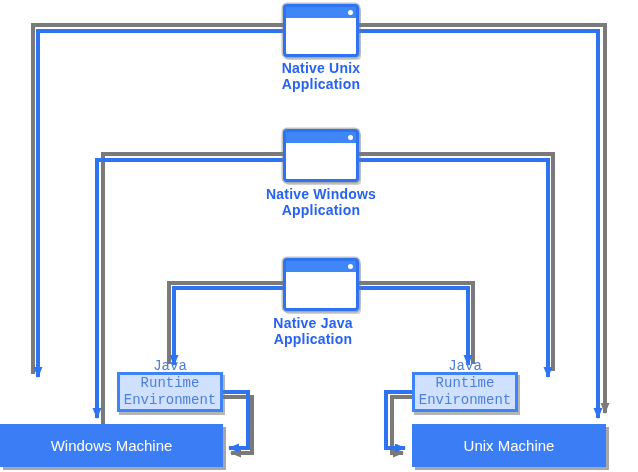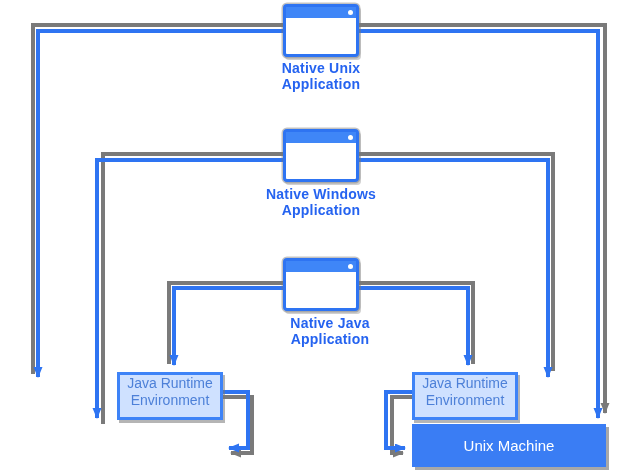--- a/index.html
+++ b/index.html
@@ -18,24 +18,24 @@
 
   
   .appwin{width:76px;height:53px;background:#ffffff;border:3px solid var(--window_border);
           border-radius:4px;box-shadow:0 0 0 1.5px rgba(120,120,120,.45),2px 3px 0 rgba(120,120,120,.35);}
   .titlebar{position:relative;height:11px;background:var(--titlebar_blue);}
   .dot{position:absolute;right:3px;top:3px;width:5px;height:5px;border-radius:50%;background:#ffffff;}
 
   .caption{width:130px;text-align:center;color:var(--caption_text);
            font-size:14px;line-height:16px;font-weight:bold;letter-spacing:.2px;}
 
-  .jre{width:106px;height:48px;background:var(--jre_fill);border:3px solid var(--jre_border);
+  .jre{width:106px;height:40px;background:var(--jre_fill);border:3px solid var(--jre_border);
        color:var(--jre_text);font-size:14px;line-height:17px;text-align:center;
-       display:flex;align-items:flex-start;justify-content:center;
-       box-shadow:2px 3px 0 rgba(120,120,120,.55);}
+       display:flex;align-items:flex-end;justify-content:center;
+       box-shadow:2px 3px 0 rgba(120,120,120,.55);font-family:Liberation Mono, monospace;}
   .jre .lbl{width:100px;}
 
   .machine{height:43px;background:var(--machine_fill);color:var(--machine_text);
            font-size:15px;display:flex;align-items:center;justify-content:center;
            box-shadow:3px 3px 0 rgba(110,110,110,.6);}
 
   svg .c-gray{stroke:var(--line_gray);stroke-width:4;fill:none;}
   svg .c-blue{stroke:var(--line_blue);stroke-width:4;fill:none;}
   #arrowBlue path{fill:var(--line_blue);}
   #arrowGray path{fill:var(--line_gray);}
@@ -85,26 +85,29 @@
     </div>
   </div>
   <div class="node appwin" style="left:283px;top:258px;">
     <div class="titlebar">
       <span class="dot"></span>
     </div>
   </div>
 
   <div class="node caption" style="left:256px;top:60px;">Native Unix Application</div>
   <div class="node caption" style="left:256px;top:186px;">Native Windows Application</div>
-  <div class="node caption" style="left:265px;top:315px;">Native Java Application</div>
+  <div class="node caption" style="left:248px;top:315px;">Native Java Application</div>
 
   <div class="node jre" style="left:117px;top:372px;">
     <div class="lbl">Java Runtime Environment</div>
   </div>
   <div class="node jre" style="left:412px;top:372px;">
     <div class="lbl">Java Runtime Environment</div>
   </div>
 
+  <div class="node machine" style="left:0;top:424px;width:223px;">
+    <span>Windows Machine</span>
+  </div>
   <div class="node machine" style="left:412px;top:424px;width:194px;">
     <span>Unix Machine</span>
   </div>
 
 </div>
 
 </body></html>

